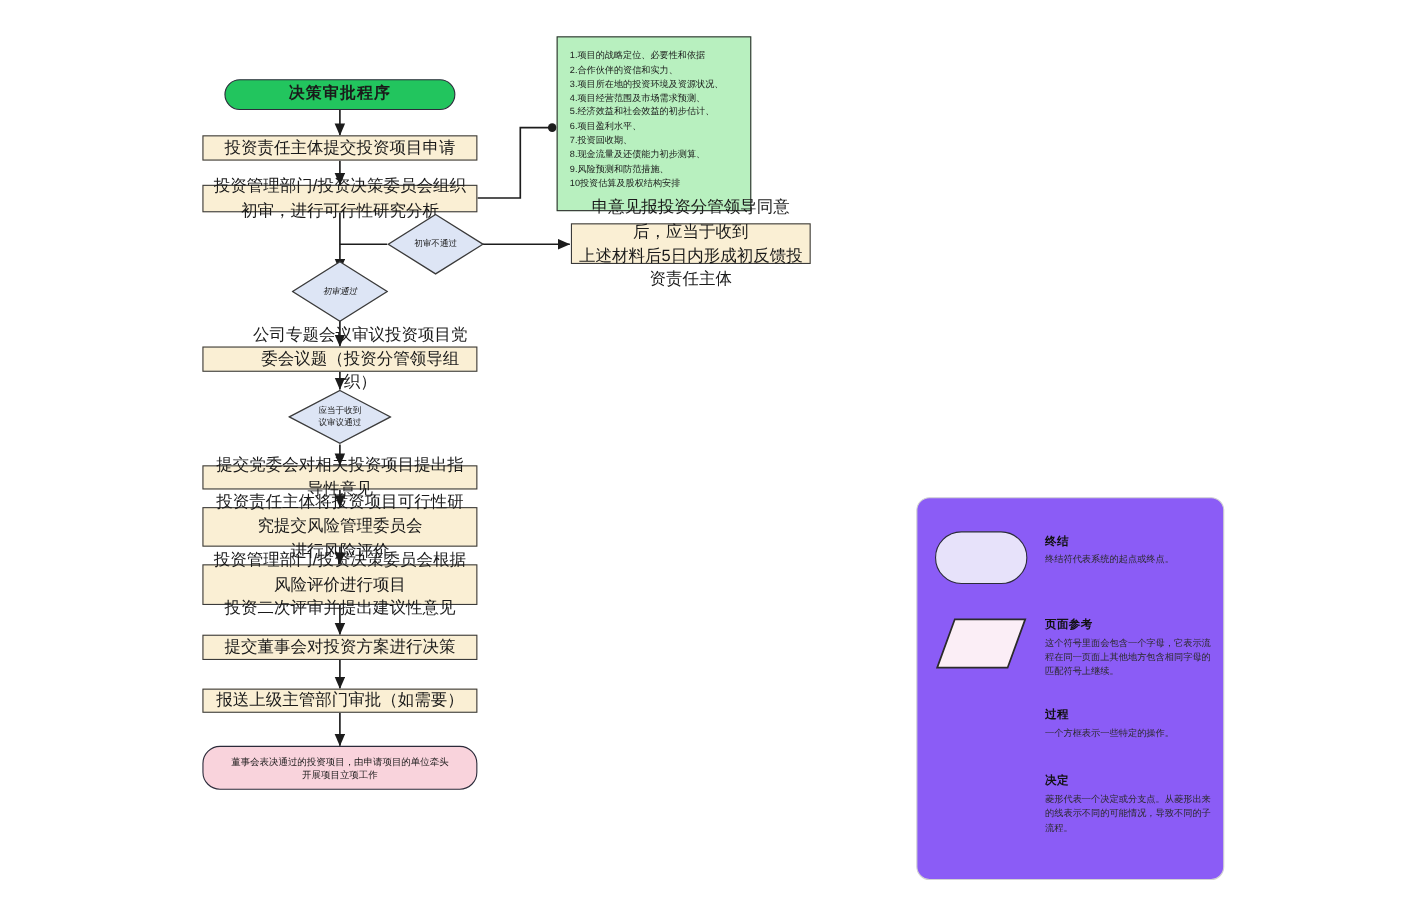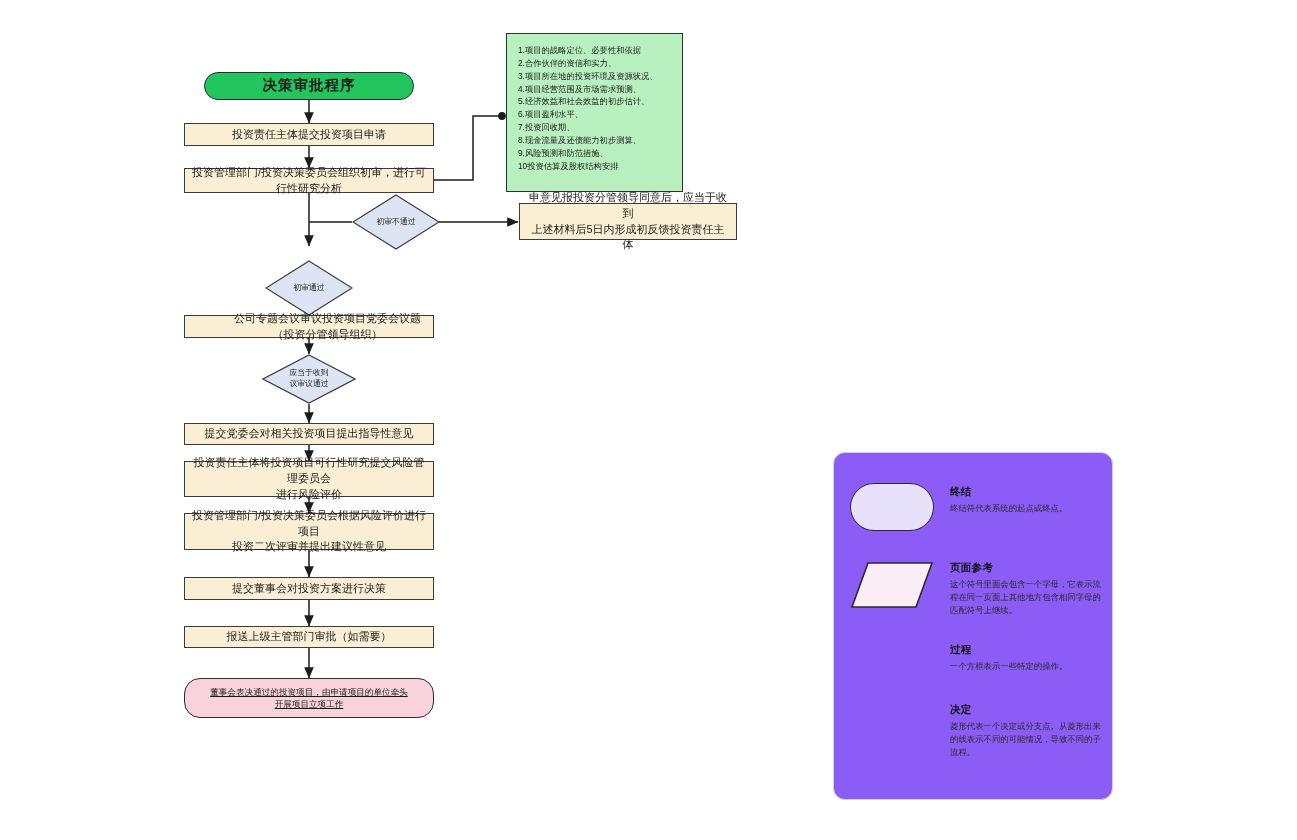--- a/index.html
+++ b/index.html
@@ -31,41 +31,40 @@
     text-align: center;
     color: #1a1a1a;
     line-height: 1.45;
     z-index: 5;
   }
 
   
   .proc {
     background: #faefd4;
     border: 1px solid #3b3b3b;
-    font-size: 11px;
+    font-size: 15px;
     padding: 3px 6px;
     box-shadow: 0 0 0 0 transparent;
   }
 
   
   .term {
     border: 1.6px solid #2b2b3a;
     border-radius: 999px;
   }
   .term-start {
     background: #22c55e;
     font-size: 14.5px;
     font-weight: bold;
     letter-spacing: 1px;
   }
   .term-end {
     background: #f9d3dc;
     font-size: 8.6px;
     border-radius: 16px;
-    text-decoration: underline;
   }
 
   
   .dec {
     background: transparent;
     border: none;
   }
   .dec .dec-shape {
     position: absolute;
     left: 0; top: 0; right: 0; bottom: 0;
@@ -227,21 +226,21 @@
       <polygon points="44,1 87,28 44,55 1,28" fill="#dde5f5" stroke="#3b3b3b" stroke-width="1.2"></polygon>
     </svg>
     <span class="dec-label">初审不通过</span>
   </div>
 
   <div class="node proc" style="left:519px; top:203px; width:218px; height:37px; flex-direction:column;">
     <span>申意见报投资分管领导同意后，应当于收到</span>
     <span>上述材料后5日内形成初反馈投资责任主体</span>
   </div>
 
-  <div class="node dec" style="left:265px; top:260px; width:88px; height:56px;">
+  <div class="node dec" style="left:265px; top:237px; width:88px; height:56px;font-style:italic;">
     <svg class="dec-shape" viewBox="0 0 88 56" preserveAspectRatio="none">
       <polygon points="44,1 87,28 44,55 1,28" fill="#dde5f5" stroke="#3b3b3b" stroke-width="1.2"></polygon>
     </svg>
     <span class="dec-label">初审通过</span>
   </div>
 
   <div class="node proc" style="left:184px; top:315px; width:250px; height:23px;padding-left:43px;">
     <span>公司专题会议审议投资项目党委会议题（投资分管领导组织）</span>
   </div>
 

